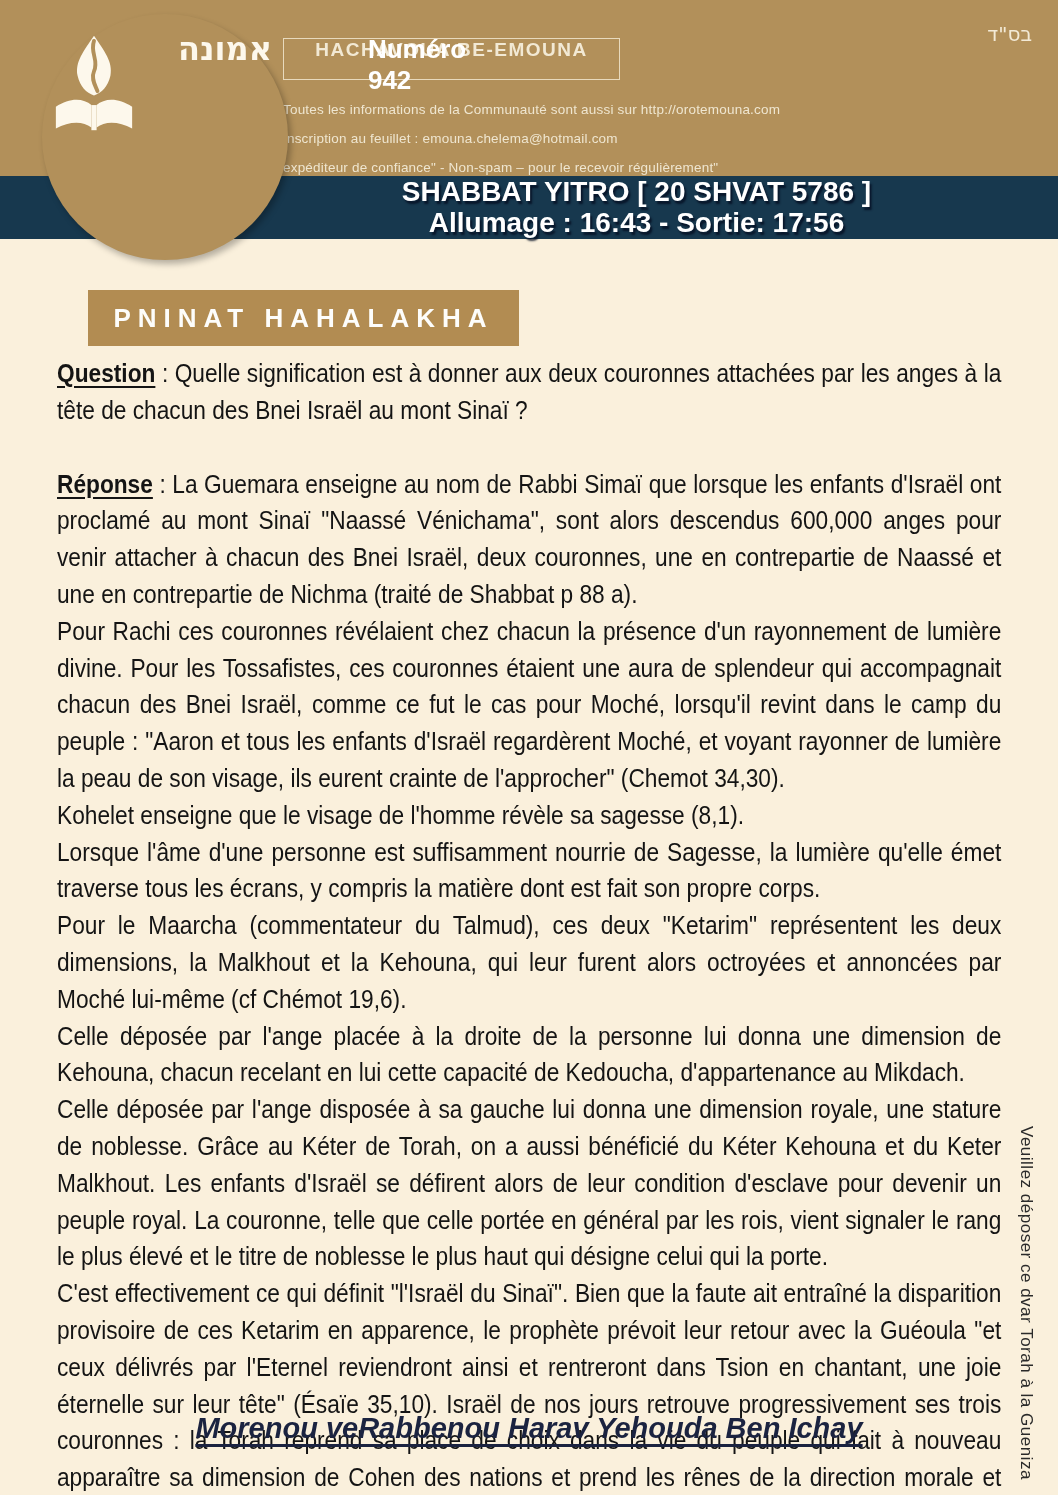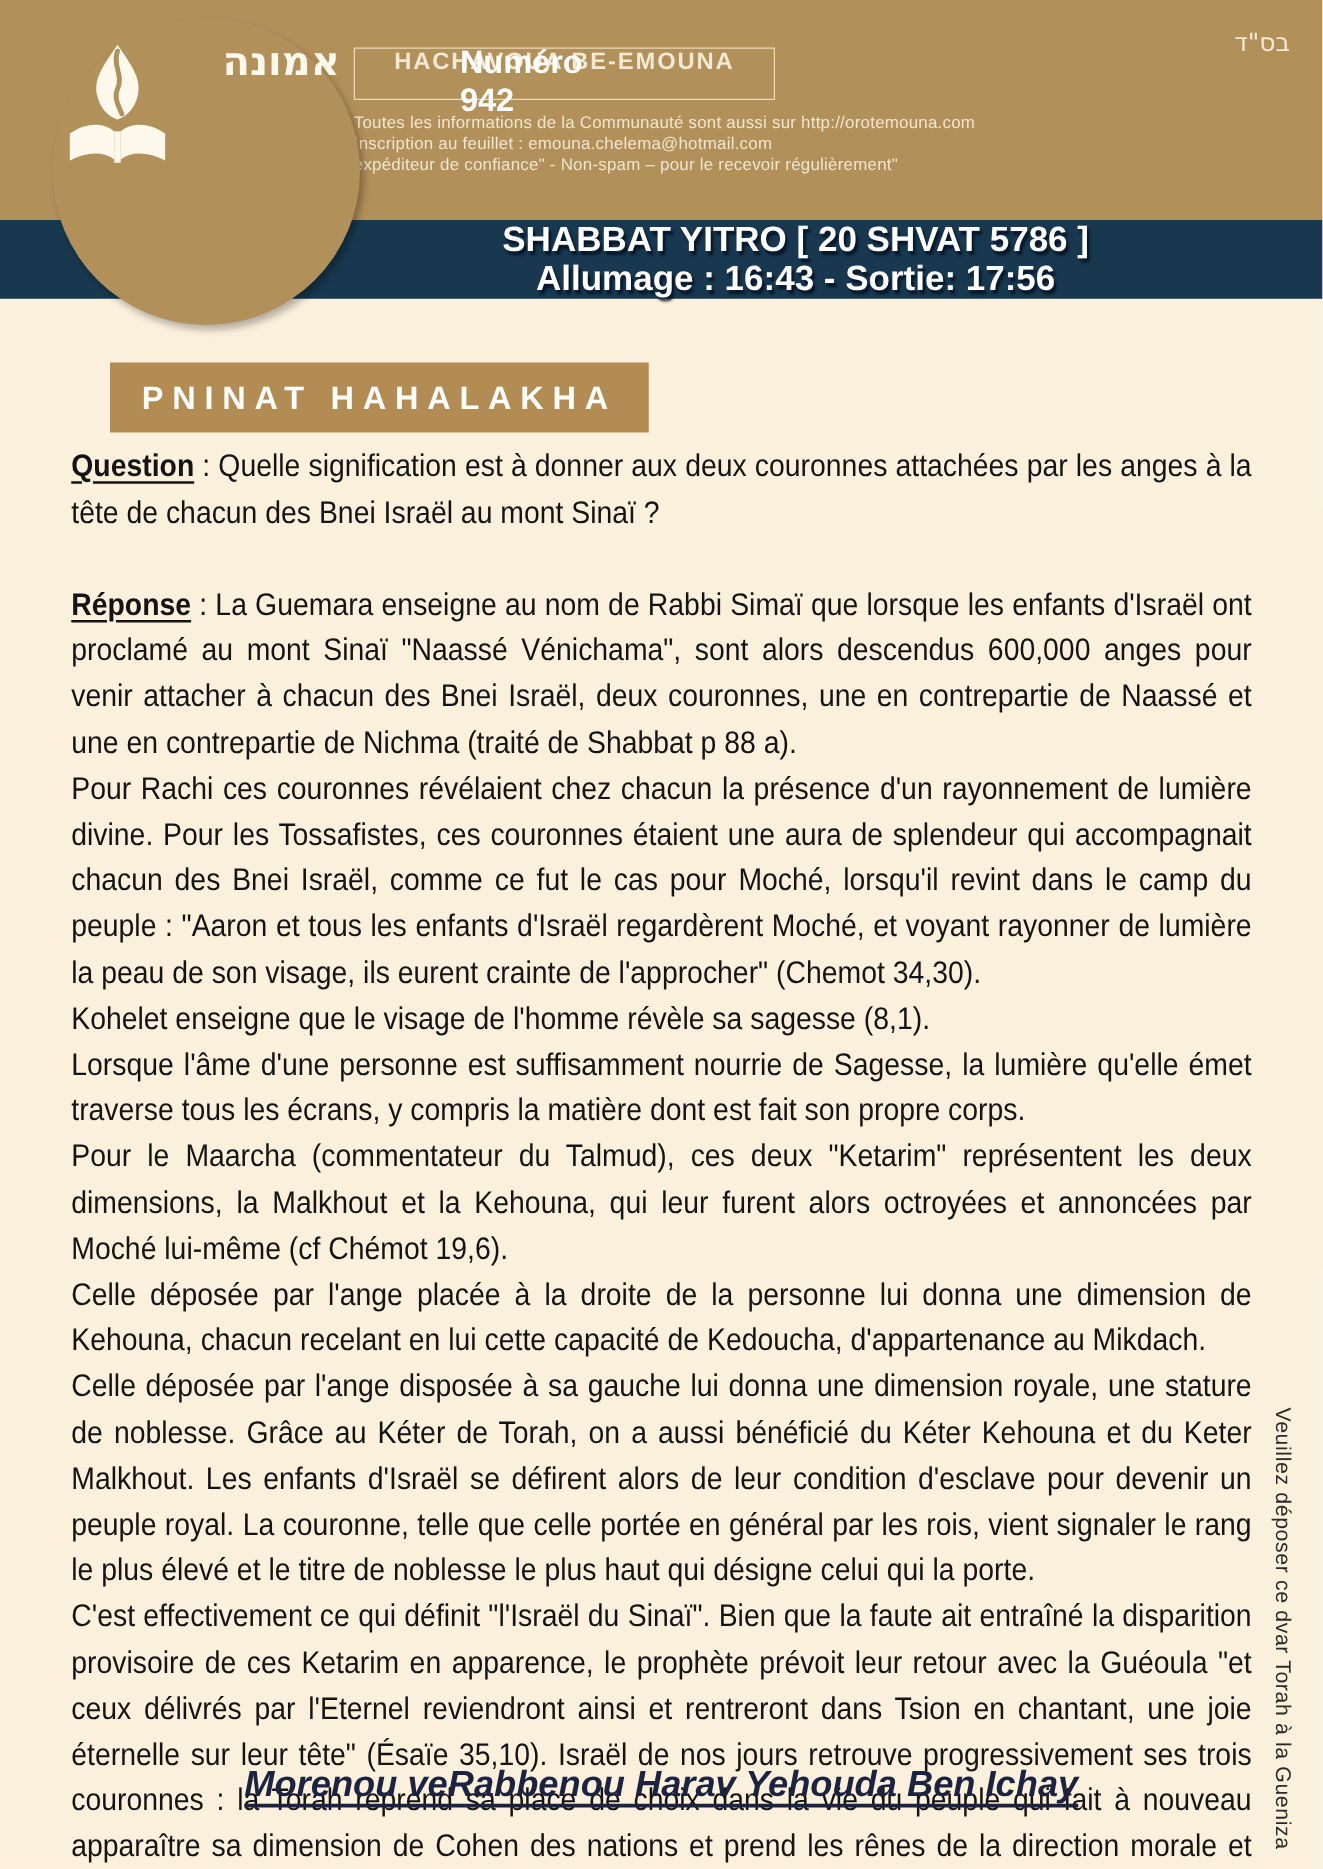--- a/index.html
+++ b/index.html
@@ -8,21 +8,21 @@
   .page { position:relative; width:1058px; height:1495px; background:#faf0dc; overflow:hidden; }
 
   
   .header-band { position:absolute; left:0; top:0; width:1058px; height:176px; background:#b2905a; }
   .besiyata { position:absolute; top:22px; right:26px; font-family:"DejaVu Sans", sans-serif;
               font-size:20px; color:#f3ead6; }
   .title-box { position:absolute; left:283px; top:38px; width:337px; height:42px;
                border:1.5px solid rgba(245,236,214,.8); display:flex; align-items:flex-start; justify-content:center; }
   .title-box span { font-size:19px; font-weight:600; letter-spacing:1.5px; color:#f2e9d4; }
   .info-lines { position:absolute; left:283px; top:90px; width:700px; }
-  .info-lines div { font-size:13.5px; line-height:16.8px; color:#efe6d0; letter-spacing:.2px; }
+  .info-lines div { font-size:13.5px; line-height:16.8px; color:#efe6d0; letter-spacing:.2px;margin-top:12px; }
 
   
   .blue-band { position:absolute; left:0; top:176px; width:1058px; height:63px; background:#17384e;padding-left:15px; }
   .blue-band .lines { position:absolute; left:215px; top:0; width:843px; text-align:center; }
   .blue-band .l { font-size:28px; line-height:31px; font-weight:bold; color:#ffffff;
                   text-shadow:2px 3px 2px rgba(5,15,35,.85); white-space:nowrap; }
 
   
   .badge { position:absolute; left:42px; top:14px; width:246px; height:246px; border-radius:50%;
            background:#b2905a; z-index:3; box-shadow:3px 4px 6px rgba(0,0,0,.28);

